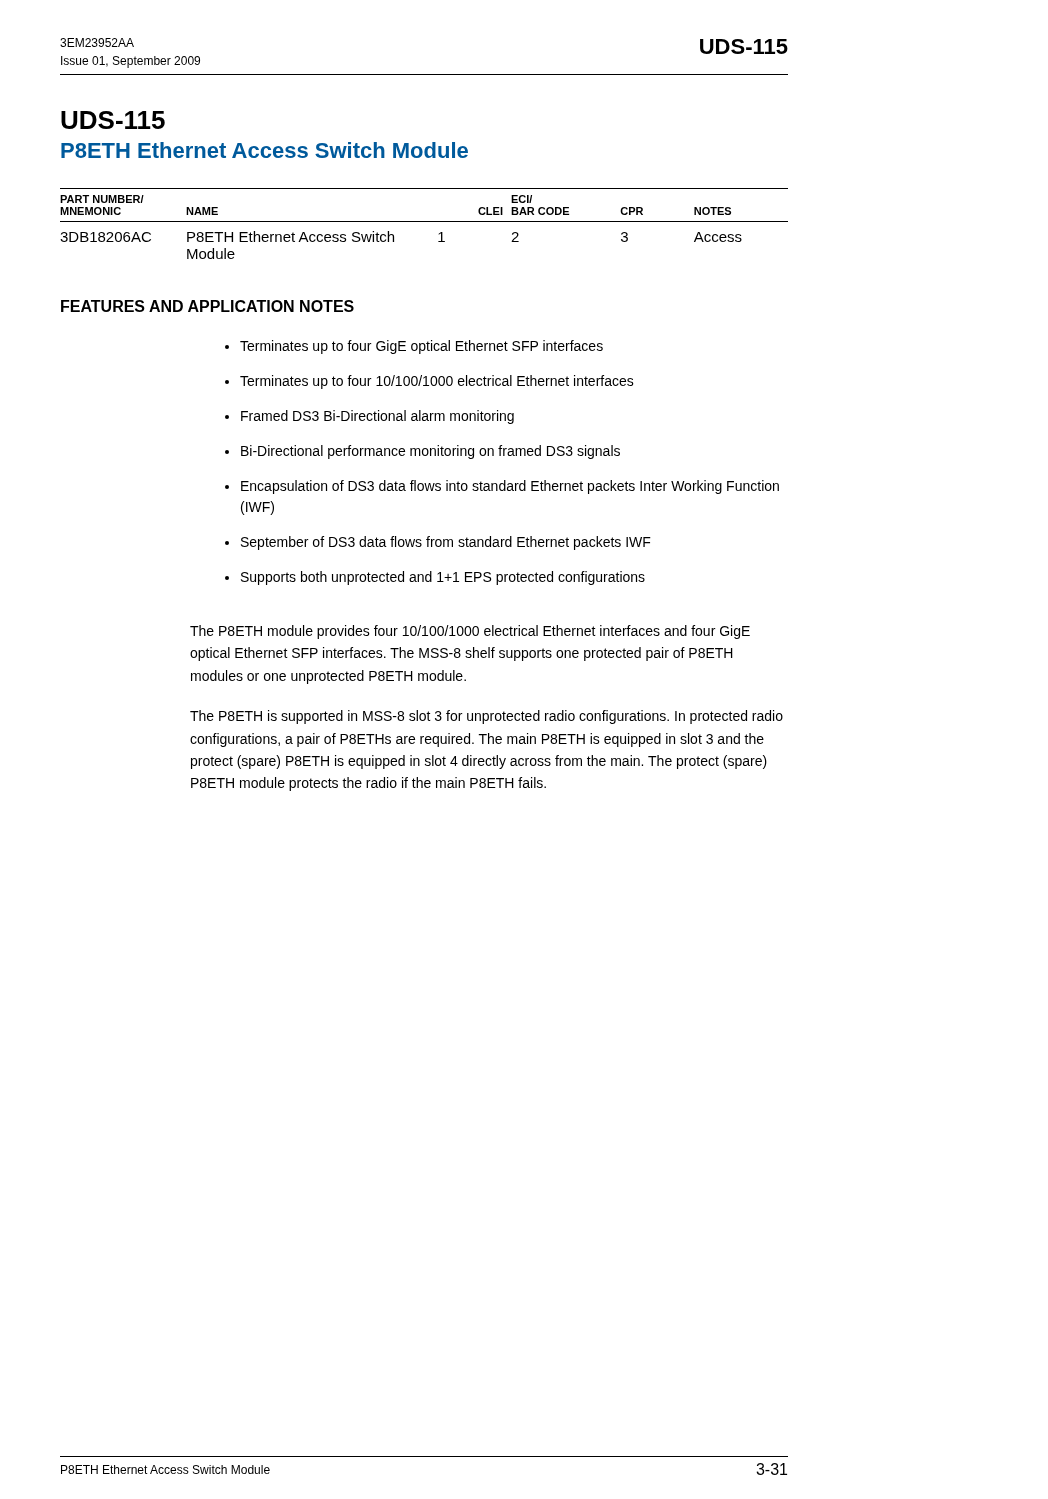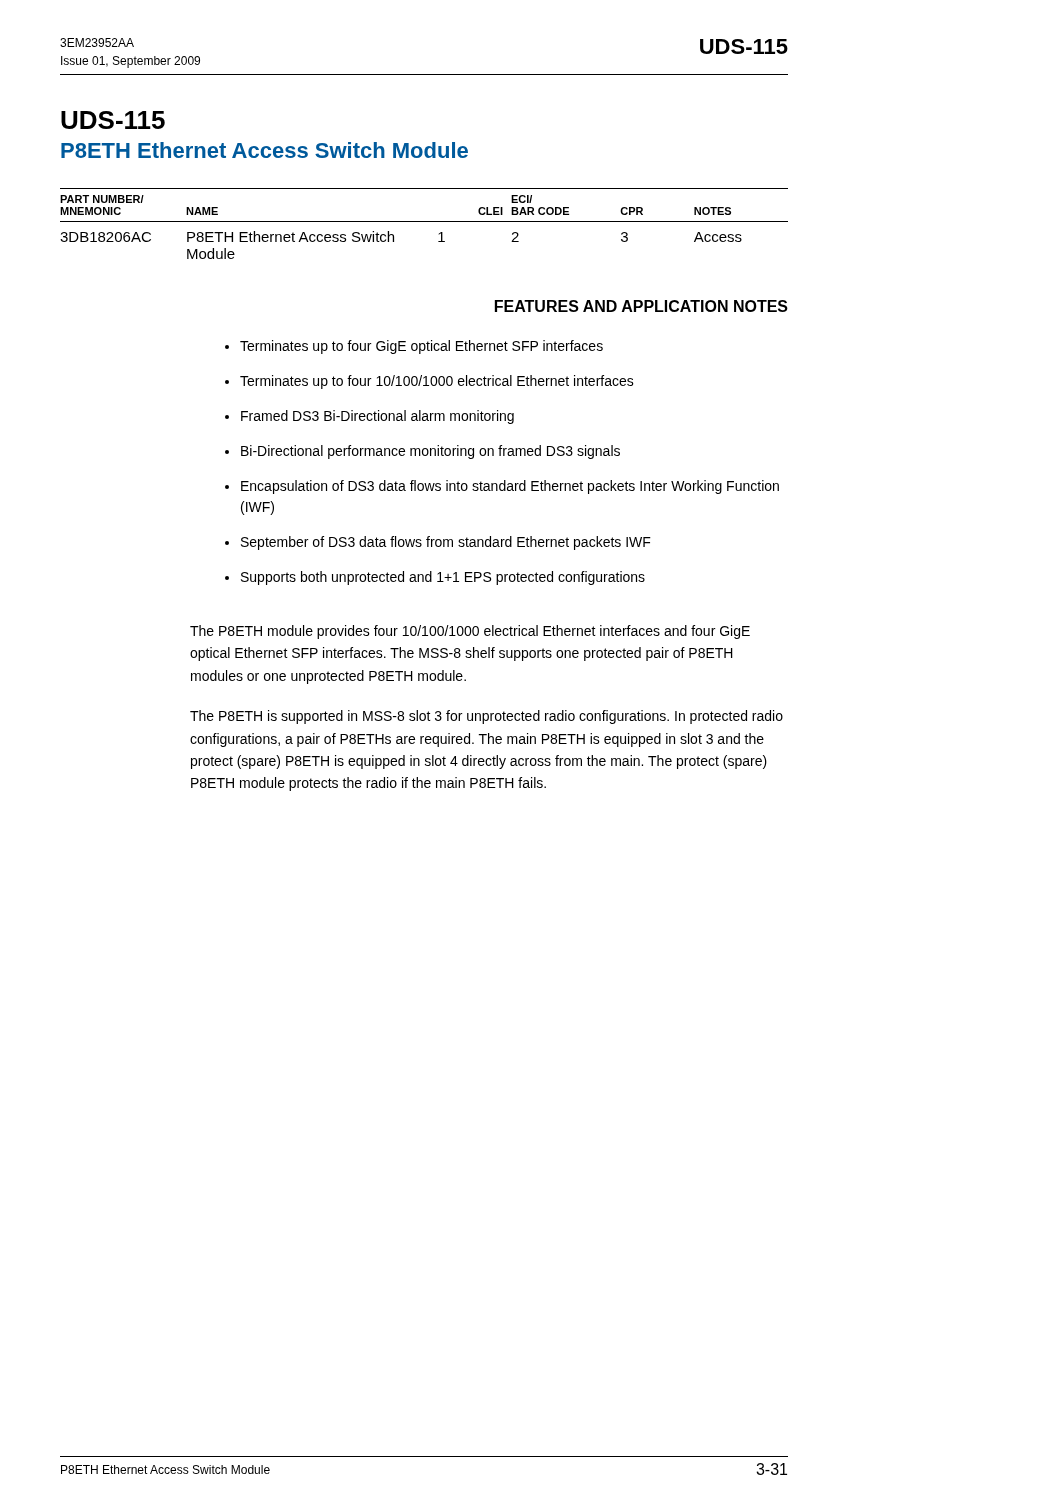--- a/index.html
+++ b/index.html
@@ -93,21 +93,20 @@
     .parts-table .col-eci { width: 120px; }
     .parts-table .col-cpr { width: 80px; }
     .parts-table .col-status { width: 100px; }
 
     
     .section-heading {
       font-size: 16px;
       font-weight: bold;
       margin-top: 20px;
       margin-bottom: 20px;
-      text-align: right;
     }
 
     
     .features-list {
       list-style: disc;
       padding-left: 180px;
       margin-bottom: 32px;
     }
 
     .features-list li {

